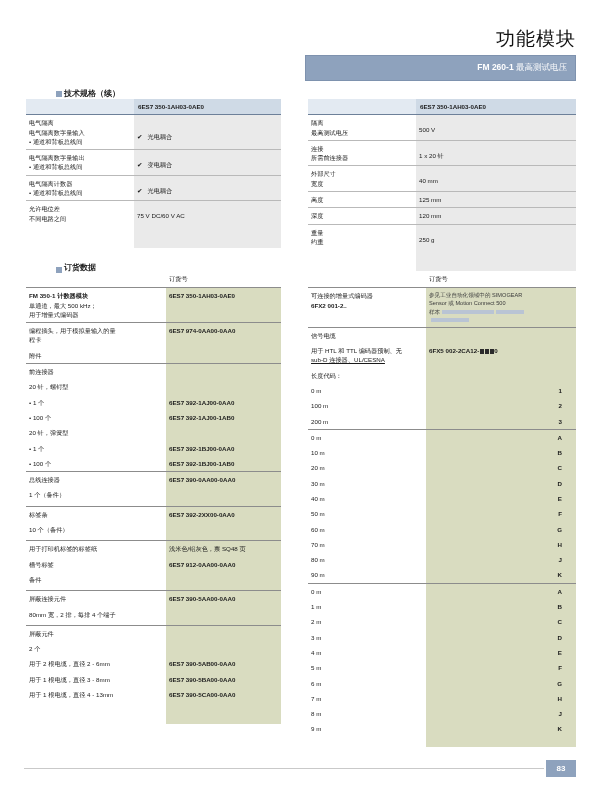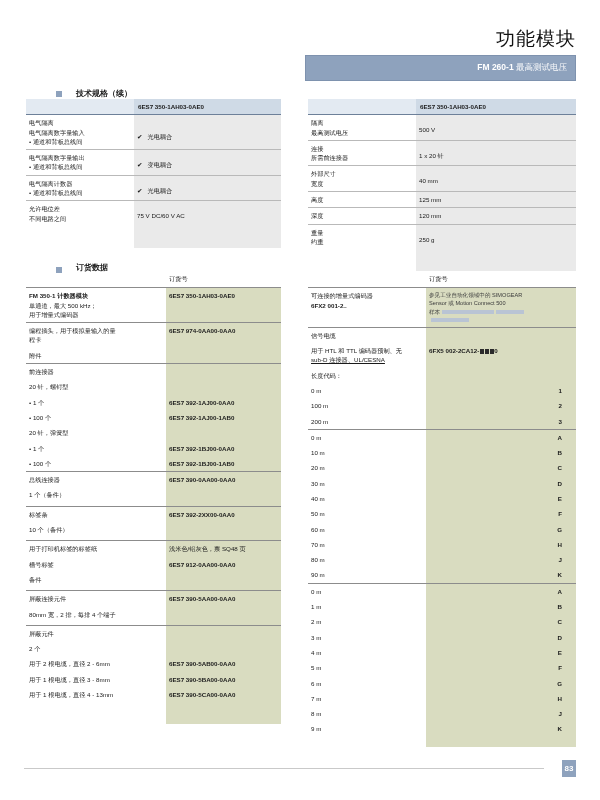--- a/index.html
+++ b/index.html
@@ -28,21 +28,21 @@
     position: absolute; right: 8px; top: 50%;
     transform: translateY(-50%);
     font-size: 8.5px; color: #ffffff; white-space: nowrap;
   }
   .subtitle-strong { font-weight: bold; }
   .subtitle-light { font-weight: normal; opacity: .92; }
 
   
   .section-head {
     position: absolute;
-    display: flex; align-items: center; gap: 14px;
+    display: flex; align-items: center; gap: 2px;
     font-size: 8px; font-weight: bold; color: #222; padding-left: 32px;
   }
   .sq {
     display: inline-block; width: 6px; height: 6px;
     background: #8ea2bd;
   }
 
   
   .tbl {
     position: absolute;
@@ -106,21 +106,21 @@
   .ul { text-decoration: underline; }
 
   
   .footer-rule {
     position: absolute; left: 24px; top: 768px;
     width: 520px; height: 0;
     border-top: 1px solid #c9c9c9;
   }
   .page-num {
     position: absolute; right: 24px; top: 760px;
-    width: 14px; height: 17px;
+    width: 30px; height: 17px;
     background: #8ea2bd;
     color: #fff; font-size: 8px; font-weight: bold;
     display: flex; align-items: center; justify-content: center;
   }
 </style>
 </head>
 <body>
 
 <div class="page">
 

